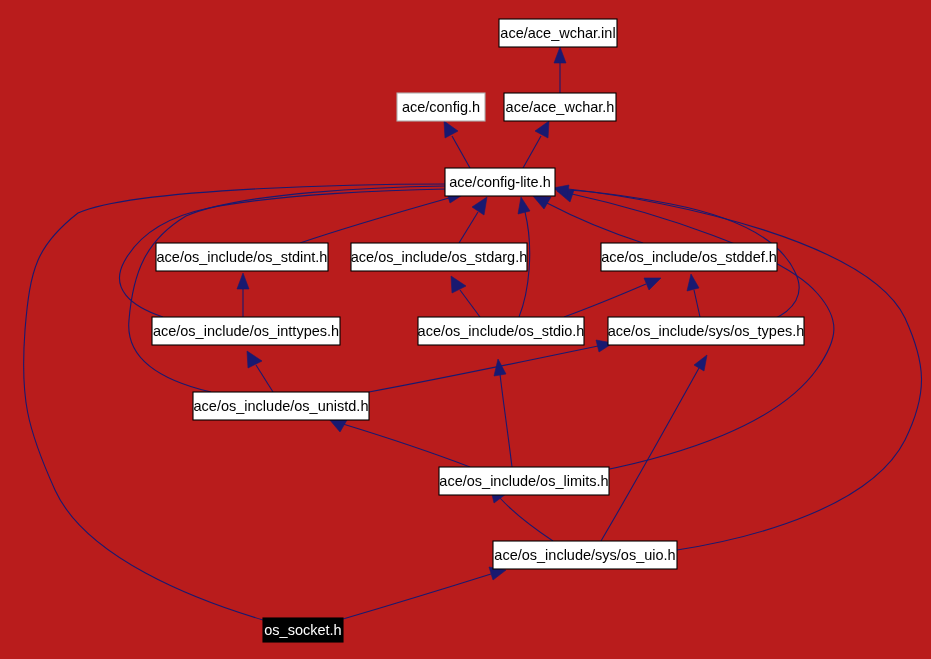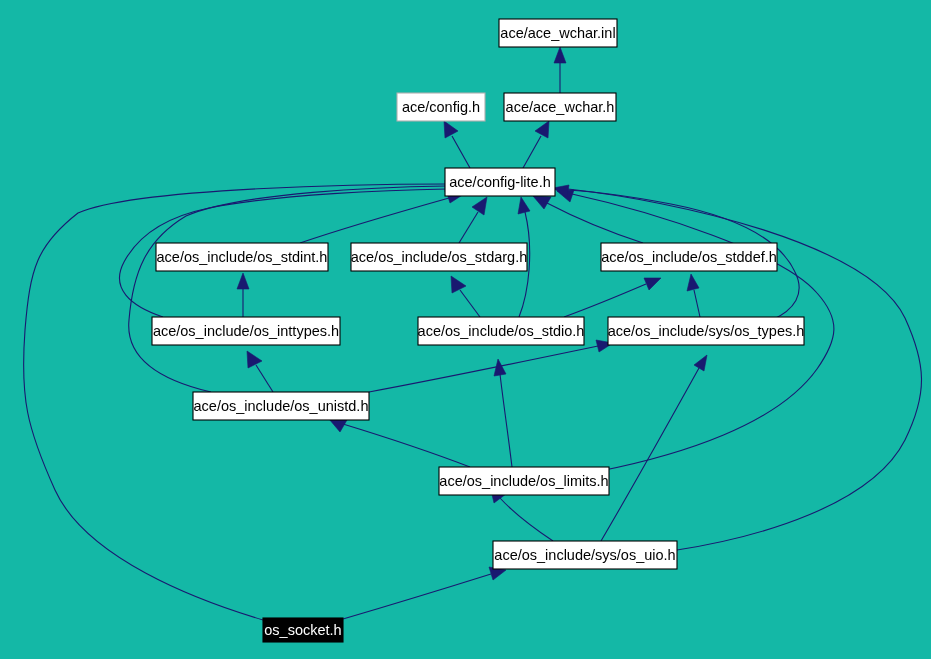--- a/index.html
+++ b/index.html
@@ -4,21 +4,21 @@
 <style>
   html, body {
     margin: 0;
     padding: 0;
     background: #ffffff;
   }
   #graph-root {
     position: relative;
     width: 931px;
     height: 659px;
-    background: #14b8a6;
+    background: #b91c1c;
     font-family: "Liberation Sans", sans-serif;
     overflow: hidden;
   }
   svg.graph-canvas {
     position: absolute;
     left: 0;
     top: 0;
     width: 931px;
     height: 659px;
   }

